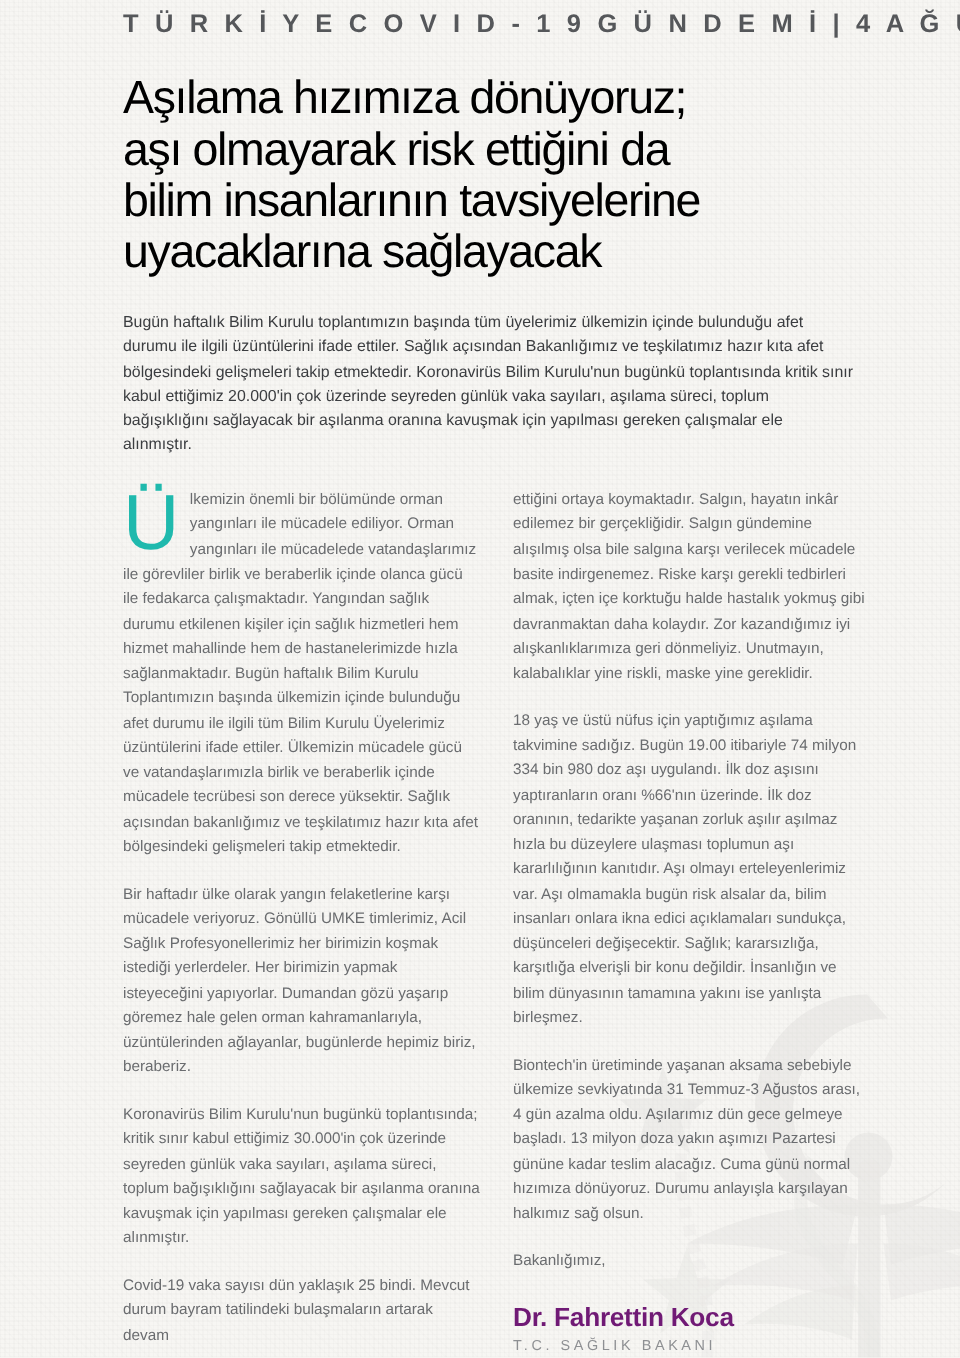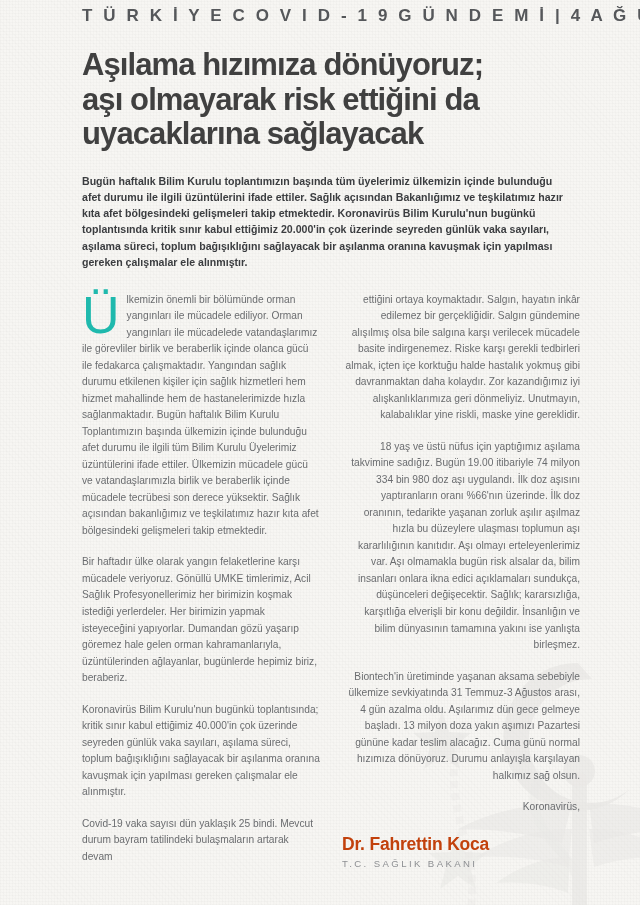--- a/index.html
+++ b/index.html
@@ -57,34 +57,34 @@
     font-weight: bold;
     letter-spacing: 3.1px;
     color: #55575a;
     white-space: nowrap;
     line-height: 1.2;
   }
 
   
   .headline {
     margin-top: 22px;
-    color: #404040;
+    color: #000000;
     font-size: 31px;
-    font-weight: bold;
+    font-weight: normal;
     line-height: 1.105;
     letter-spacing: -0.9px;
     max-width: 500px;
   }
   .headline .hl-line { display: block; }
 
   
   .lead {
     margin-top: 22px;
     font-size: 10.6px;
-    font-weight: bold;
+    font-weight: normal;
     line-height: 1.52;
     color: #3b3d40;
     max-width: 492px;
     text-align: left;
   }
 
   
   .columns {
     margin-top: 22px;
     display: flex;
@@ -93,42 +93,42 @@
   .col {
     width: 238px;
     flex: 0 0 238px;
   }
   .col p {
     margin: 0 0 15px 0;
     font-size: 10.2px;
     line-height: 1.62;
     color: #6a6c6f;
   }
-  .col.right p { color: #6a6c6f; text-align: right; }
+  .col.right p { color: #6a6c6f; }
 
   
   .dropcap-para { position: relative; }
   .dropcap {
     float: left;
     color: #1fb9ad;
     font-size: 52px;
     line-height: 0.82;
     font-weight: 300;
     margin: 2px 7px 0 0;
     font-family: "Liberation Sans", sans-serif;
   }
 
   
   .signature {
     margin-top: 18px;
   }
   .sig-name {
     font-size: 17.5px;
     font-weight: bold;
-    color: #c2410c;
+    color: #701a75;
     letter-spacing: -0.2px;
     line-height: 1.2;
   }
   .sig-title {
     margin-top: 3px;
     font-size: 9.6px;
     letter-spacing: 2.4px;
     color: #8e9093;
     line-height: 1.2;
   }
@@ -164,41 +164,42 @@
   </svg>
 </div>
 
 <div class="page">
 
   <div class="kicker">T Ü R K İ Y E   C O V I D - 1 9   G Ü N D E M İ   |   4   A Ğ U S T O S   2 0 2 1</div>
 
   <h1 class="headline">
     <span class="hl-line">Aşılama hızımıza dönüyoruz;</span>
     <span class="hl-line">aşı olmayarak risk ettiğini da</span>
+    <span class="hl-line">bilim insanlarının tavsiyelerine</span>
     <span class="hl-line">uyacaklarına sağlayacak</span>
   </h1>
 
   <div class="lead">Bugün haftalık Bilim Kurulu toplantımızın başında tüm üyelerimiz ülkemizin içinde bulunduğu afet durumu ile ilgili üzüntülerini ifade ettiler. Sağlık açısından Bakanlığımız ve teşkilatımız hazır kıta afet bölgesindeki gelişmeleri takip etmektedir. Koronavirüs Bilim Kurulu'nun bugünkü toplantısında kritik sınır kabul ettiğimiz 20.000'in çok üzerinde seyreden günlük vaka sayıları, aşılama süreci, toplum bağışıklığını sağlayacak bir aşılanma oranına kavuşmak için yapılması gereken çalışmalar ele alınmıştır.</div>
 
   <div class="columns">
 
     <div class="col left">
       <p class="dropcap-para">
         <span class="dropcap">Ü</span><span>lkemizin önemli bir bölümünde orman yangınları ile mücadele ediliyor. Orman yangınları ile mücadelede vatandaşlarımız ile görevliler birlik ve beraberlik içinde olanca gücü ile fedakarca çalışmaktadır. Yangından sağlık durumu etkilenen kişiler için sağlık hizmetleri hem hizmet mahallinde hem de hastanelerimizde hızla sağlanmaktadır. Bugün haftalık Bilim Kurulu Toplantımızın başında ülkemizin içinde bulunduğu afet durumu ile ilgili tüm Bilim Kurulu Üyelerimiz üzüntülerini ifade ettiler. Ülkemizin mücadele gücü ve vatandaşlarımızla birlik ve beraberlik içinde mücadele tecrübesi son derece yüksektir. Sağlık açısından bakanlığımız ve teşkilatımız hazır kıta afet bölgesindeki gelişmeleri takip etmektedir.</span>
       </p>
       <p>Bir haftadır ülke olarak yangın felaketlerine karşı mücadele veriyoruz. Gönüllü UMKE timlerimiz, Acil Sağlık Profesyonellerimiz her birimizin koşmak istediği yerlerdeler. Her birimizin yapmak isteyeceğini yapıyorlar. Dumandan gözü yaşarıp göremez hale gelen orman kahramanlarıyla, üzüntülerinden ağlayanlar, bugünlerde hepimiz biriz, beraberiz.</p>
-      <p>Koronavirüs Bilim Kurulu'nun bugünkü toplantısında; kritik sınır kabul ettiğimiz 40.000'in çok üzerinde seyreden günlük vaka sayıları, aşılama süreci, toplum bağışıklığını sağlayacak bir aşılanma oranına kavuşmak için yapılması gereken çalışmalar ele alınmıştır.</p>
+      <p>Koronavirüs Bilim Kurulu'nun bugünkü toplantısında; kritik sınır kabul ettiğimiz 30.000'in çok üzerinde seyreden günlük vaka sayıları, aşılama süreci, toplum bağışıklığını sağlayacak bir aşılanma oranına kavuşmak için yapılması gereken çalışmalar ele alınmıştır.</p>
       <p>Covid-19 vaka sayısı dün yaklaşık 25 bindi. Mevcut durum bayram tatilindeki bulaşmaların artarak devam</p>
     </div>
 
     <div class="col right">
       <p>ettiğini ortaya koymaktadır. Salgın, hayatın inkâr edilemez bir gerçekliğidir. Salgın gündemine alışılmış olsa bile salgına karşı verilecek mücadele basite indirgenemez. Riske karşı gerekli tedbirleri almak, içten içe korktuğu halde hastalık yokmuş gibi davranmaktan daha kolaydır. Zor kazandığımız iyi alışkanlıklarımıza geri dönmeliyiz. Unutmayın, kalabalıklar yine riskli, maske yine gereklidir.</p>
       <p>18 yaş ve üstü nüfus için yaptığımız aşılama takvimine sadığız. Bugün 19.00 itibariyle 74 milyon 334 bin 980 doz aşı uygulandı. İlk doz aşısını yaptıranların oranı %66'nın üzerinde. İlk doz oranının, tedarikte yaşanan zorluk aşılır aşılmaz hızla bu düzeylere ulaşması toplumun aşı kararlılığının kanıtıdır. Aşı olmayı erteleyenlerimiz var. Aşı olmamakla bugün risk alsalar da, bilim insanları onlara ikna edici açıklamaları sundukça, düşünceleri değişecektir. Sağlık; kararsızlığa, karşıtlığa elverişli bir konu değildir. İnsanlığın ve bilim dünyasının tamamına yakını ise yanlışta birleşmez.</p>
       <p>Biontech'in üretiminde yaşanan aksama sebebiyle ülkemize sevkiyatında 31 Temmuz-3 Ağustos arası, 4 gün azalma oldu. Aşılarımız dün gece gelmeye başladı. 13 milyon doza yakın aşımızı Pazartesi gününe kadar teslim alacağız. Cuma günü normal hızımıza dönüyoruz. Durumu anlayışla karşılayan halkımız sağ olsun.</p>
-      <p>Koronavirüs,</p>
+      <p>Bakanlığımız,</p>
 
       <div class="signature">
         <div class="sig-name">Dr. Fahrettin Koca</div>
         <div class="sig-title">T.C. SAĞLIK BAKANI</div>
       </div>
     </div>
 
   </div>
 </div>
 

